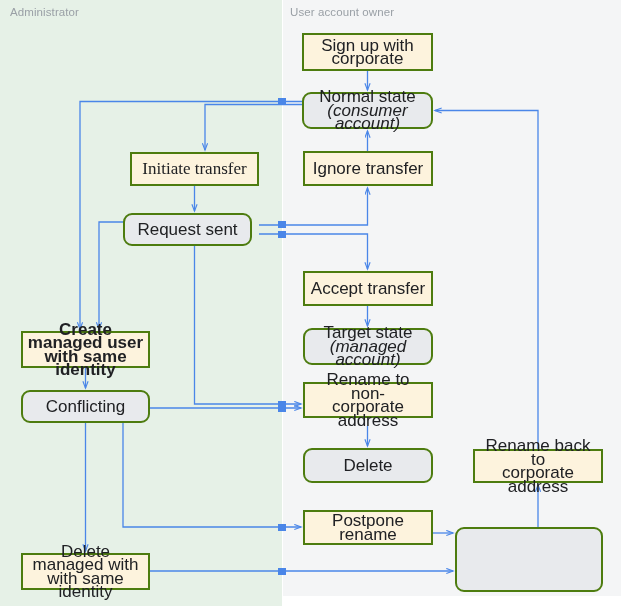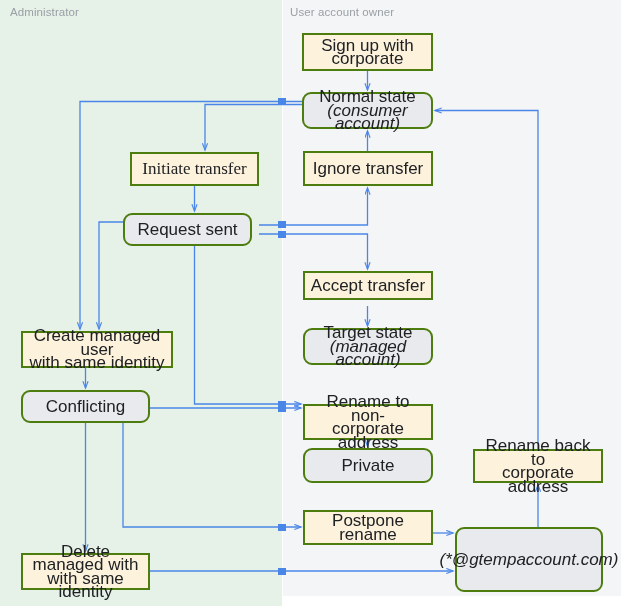--- a/index.html
+++ b/index.html
@@ -101,69 +101,68 @@
         <div>
           <span>Normal state</span>
           <span class="l2">(consumer account)</span>
         </div>
       </div>
       <div class="node process" style="left: 303px; top: 151px; width: 130px; height: 35px;">
         <div>
           <span>Ignore transfer</span>
         </div>
       </div>
-      <div class="node process" style="left: 303px; top: 271px; width: 130px; height: 29px;">
+      <div class="node process" style="left: 303px; top: 271px; width: 130px; height: 35px;">
         <div>
           <span>Accept transfer</span>
         </div>
       </div>
       <div class="node state" style="left: 303px; top: 328px; width: 130px; height: 37px;">
         <div>
           <span>Target state</span>
           <span class="l2">(managed account)</span>
         </div>
       </div>
-      <div class="node process" style="left: 303px; top: 404px; width: 130px; height: 36px;">
+      <div class="node process" style="left: 303px; top: 382px; width: 130px; height: 36px;">
         <div>
           <span>Rename to non-</span>
           <span class="">corporate address</span>
         </div>
       </div>
       <div class="node state" style="left: 303px; top: 448px; width: 130px; height: 35px;">
         <div>
-          <span>Private</span>
+          <span>Delete</span>
         </div>
       </div>
       <div class="node process" style="left: 303px; top: 510px; width: 130px; height: 35px;">
         <div>
           <span>Postpone rename</span>
         </div>
       </div>
       <div class="node process" style="left: 473px; top: 449px; width: 130px; height: 34px;">
         <div>
           <span>Rename back to</span>
           <span class="">corporate address</span>
         </div>
       </div>
       <div class="node state" style="left: 455px; top: 527px; width: 148px; height: 65px;">
         <div>
-          <span class="l2">(*@gtempaccount.com)</span>
         </div>
       </div>
       <div class="node process" style="left: 130px; top: 152px; width: 129px; height: 34px; font-family: Liberation Serif, serif;">
         <div>
           <span>Initiate transfer</span>
         </div>
       </div>
       <div class="node state" style="left: 123px; top: 213px; width: 129px; height: 33px;">
         <div>
           <span>Request sent</span>
         </div>
       </div>
-      <div class="node process" style="left: 21px; top: 331px; width: 152px; height: 37px;">
+      <div class="node process" style="left: 21px; top: 331px; width: 129px; height: 37px; font-weight: bold;">
         <div>
           <span>Create managed user</span>
           <span class="">with same identity</span>
         </div>
       </div>
       <div class="node state" style="left: 21px; top: 390px; width: 129px; height: 33px;">
         <div>
           <span>Conflicting</span>
         </div>
       </div>

